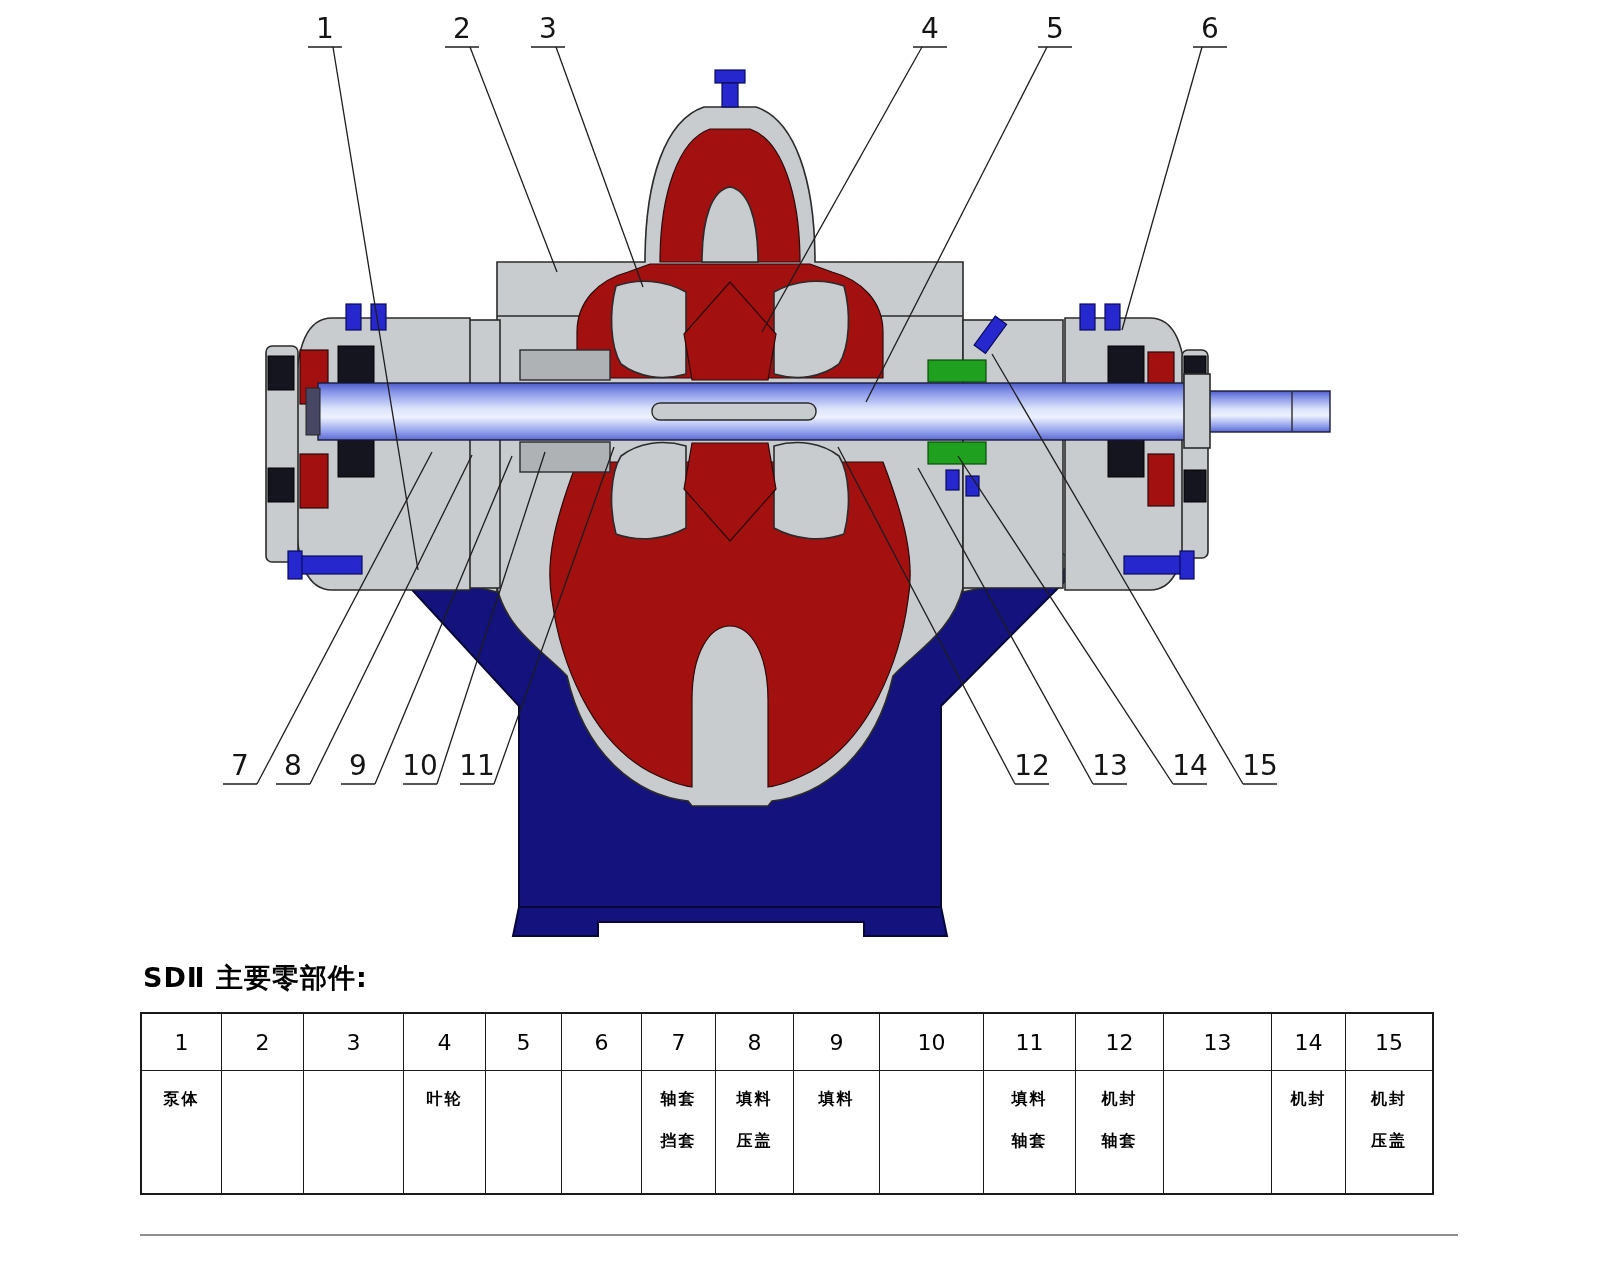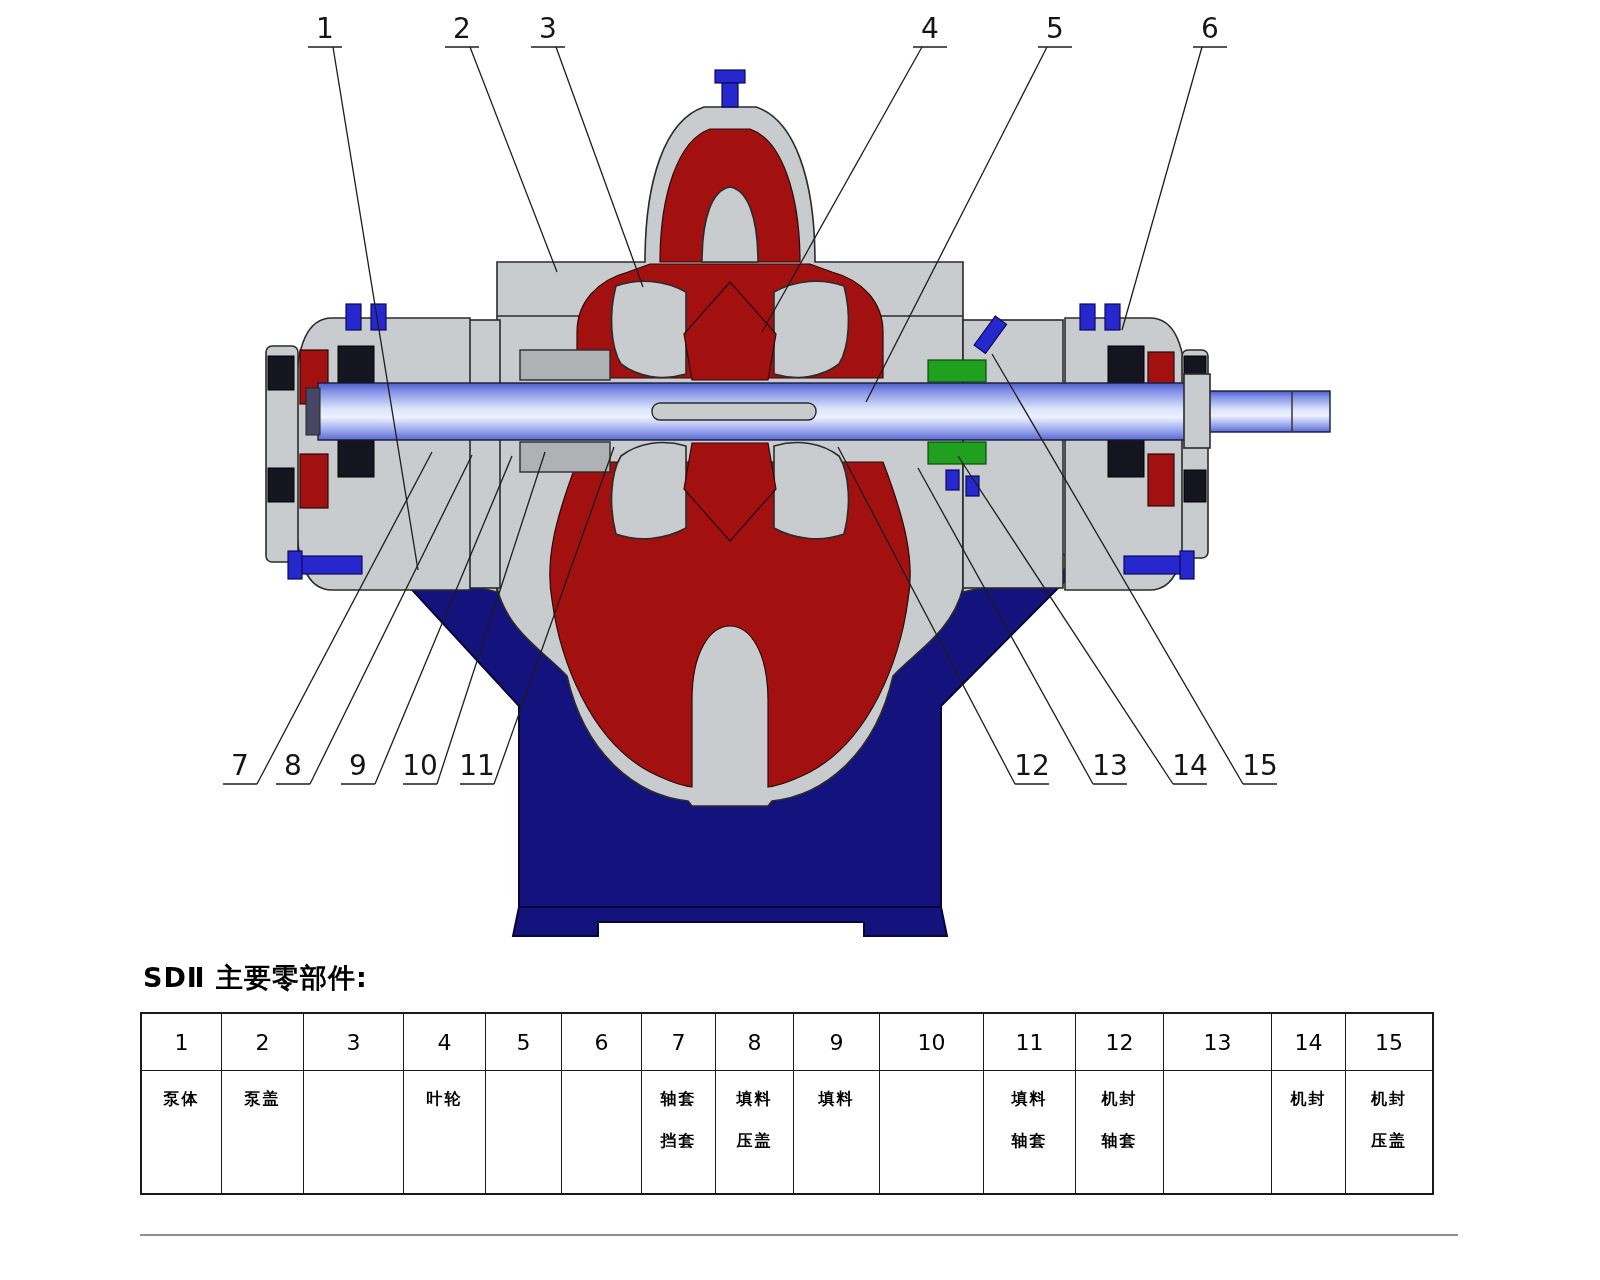--- a/index.html
+++ b/index.html
@@ -250,23 +250,20 @@
 
 <div class="parts-table">
     <div class="pt-col" style="width: 80px;">
       <div class="pt-num">1</div>
       <div class="pt-name">
         <div class="pt-line">泵体</div>
       </div>
     </div>
     <div class="pt-col" style="width: 82px;">
       <div class="pt-num">2</div>
-      <div class="pt-name">
-        <div class="pt-line">泵盖</div>
-      </div>
     </div>
     <div class="pt-col" style="width: 100px;">
       <div class="pt-num">3</div>
     </div>
     <div class="pt-col" style="width: 82px;">
       <div class="pt-num">4</div>
       <div class="pt-name">
         <div class="pt-line">叶轮</div>
       </div>
     </div>

